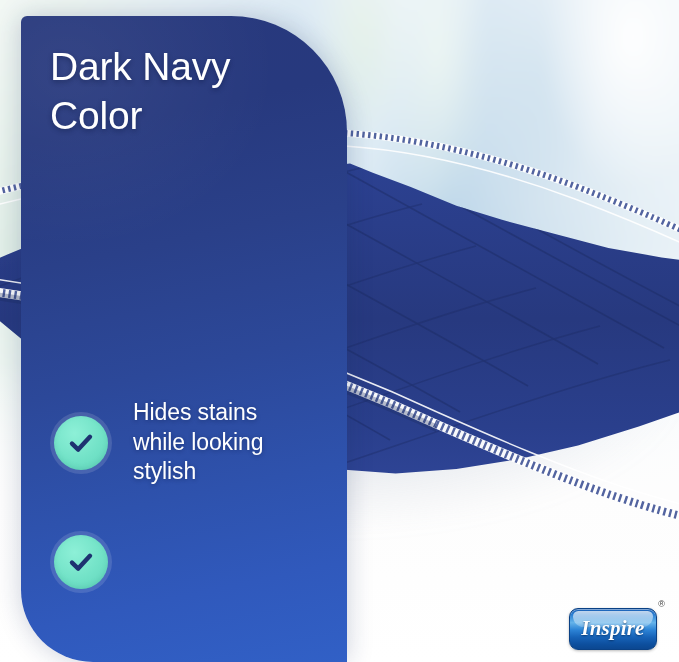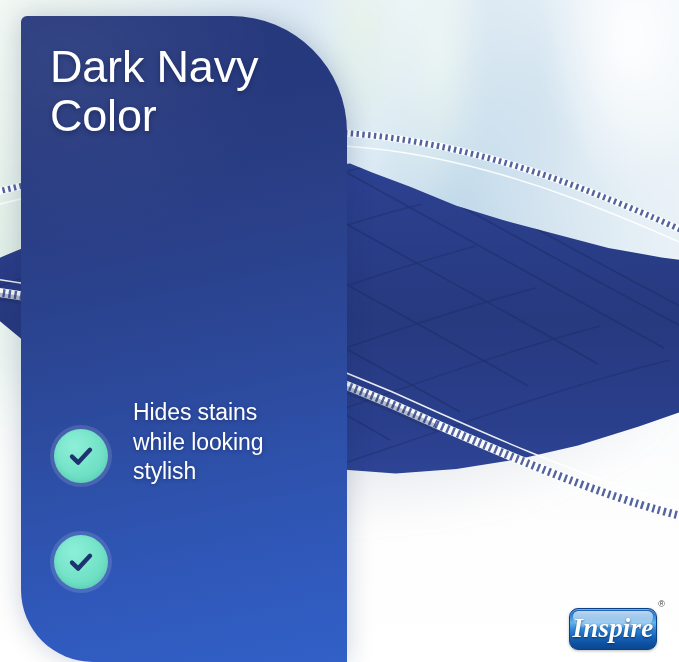--- a/index.html
+++ b/index.html
@@ -98,34 +98,34 @@
   }
   .panel-sheen {
     position:absolute; inset:0;
     background:radial-gradient(ellipse 300px 260px at 14% 8%, rgba(255,255,255,0.06) 0%, rgba(255,255,255,0) 70%);
   }
 
   
   .headline {
     position:absolute; left:29px; top:26px; width:280px;
     color:#ffffff;
-    font-size:45px;
+    font-size:39px;
     line-height:49px;
     font-weight:400;
     letter-spacing:-0.2px;
     text-shadow:0 2px 5px rgba(10,22,60,0.45);
     white-space:pre-line;
   }
 
   
   .benefits {
     position:absolute; left:29px; top:381px; width:290px;
     display:flex; flex-direction:column; gap:42px;
   }
-  .benefit-row { display:flex; align-items:flex-end; gap:21px; }
+  .benefit-row { display:flex; align-items:center; gap:21px; }
 
   .check-badge {
     flex:0 0 auto;
     position:relative;
     width:62px; height:62px;
     border-radius:50%;
     display:flex; align-items:center; justify-content:center;
     background:rgba(255,255,255,0.13);
     margin-top:2px;
   }
@@ -167,21 +167,21 @@
     position:absolute; left:3px; top:2px; right:3px; height:16px;
     border-radius:7px 7px 14px 14px;
     background:linear-gradient(to bottom, rgba(255,255,255,0.72) 0%, rgba(255,255,255,0.20) 100%);
   }
   .logo-word {
     position:absolute; left:0; right:0; top:9px;
     text-align:center;
     font-family:"Liberation Serif", serif;
     font-style:italic;
     font-weight:700;
-    font-size:27px;
+    font-size:21px;
     line-height:21px;
     color:#ffffff;
     text-shadow:0 1px 2px rgba(4,40,88,0.75);
     letter-spacing:0.2px;
   }
   .logo-reg {
     position:absolute; right:0; top:0;
     font-size:9px; color:#3b3b3b; line-height:9px;
   }
 </style>

